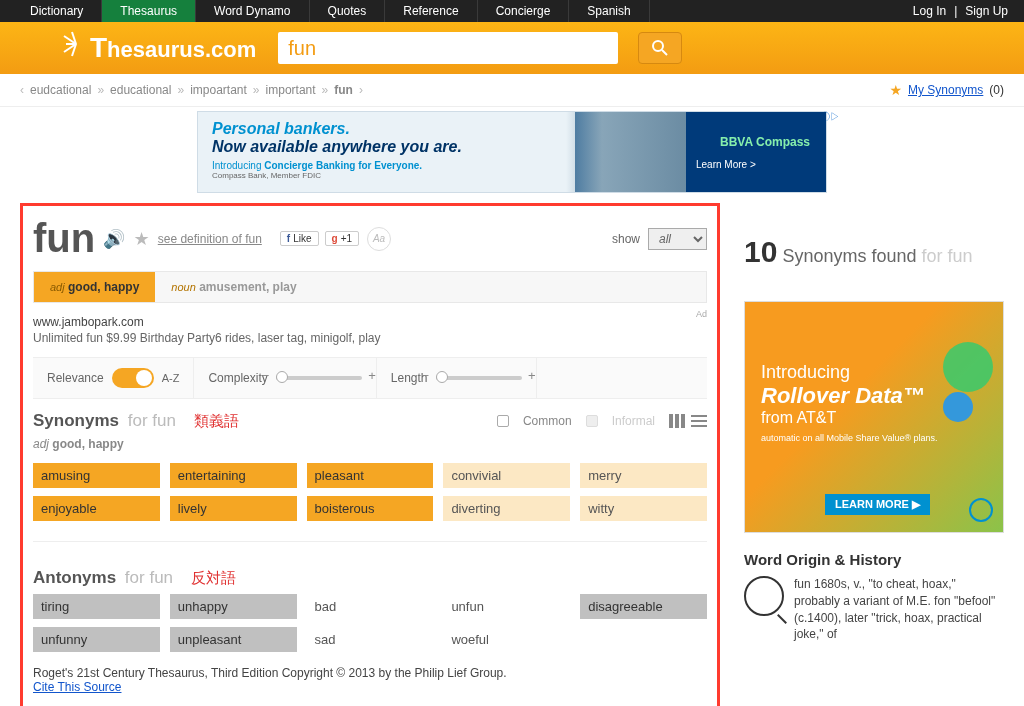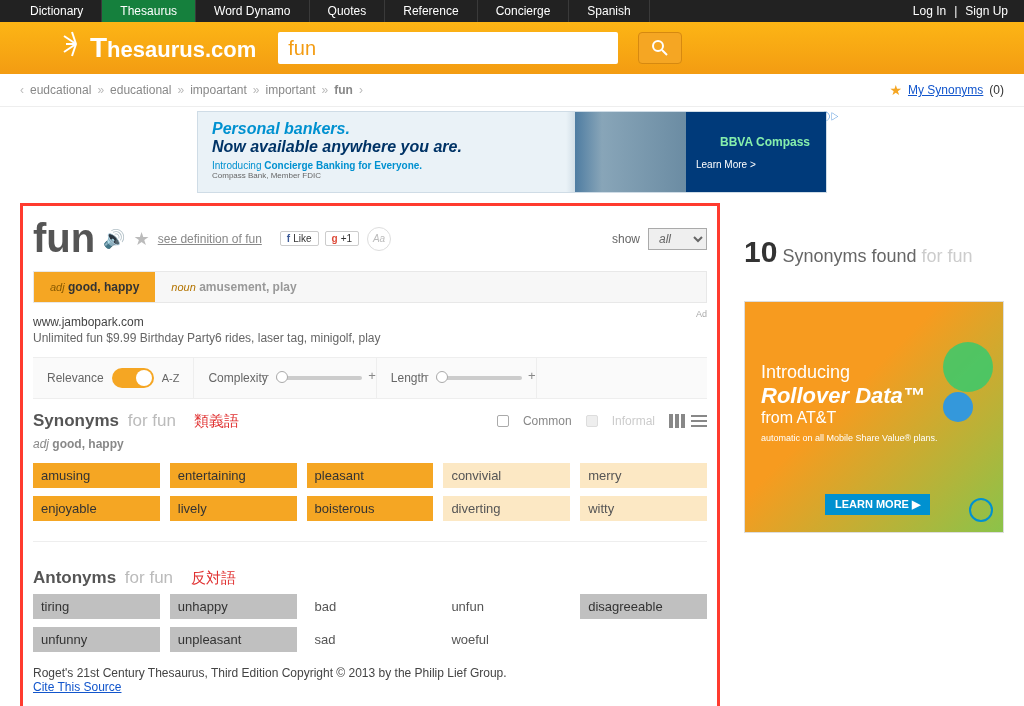--- a/index.html
+++ b/index.html
@@ -328,14 +328,21 @@
       <div class="blob1"></div>
       <div class="blob2"></div>
       <div class="intro">Introducing</div>
       <div class="brand"><span>Rollover Data</span>™</div>
       <div class="from">from AT&amp;T</div>
       <div class="small">automatic on all Mobile Share Value® plans.</div>
       <div class="learn-btn">LEARN MORE ▶</div>
       <div class="att-logo"></div>
     </div>
 
+    <div class="origin-box">
+      <h3>Word Origin &amp; History</h3>
+      <div class="origin-body">
+        <div class="origin-icon"></div>
+        <div>fun 1680s, v., "to cheat, hoax," probably a variant of M.E. fon "befool" (c.1400), later "trick, hoax, practical joke," of</div>
+      </div>
+    </div>
   </div>
 </div>
 
 </body></html>

